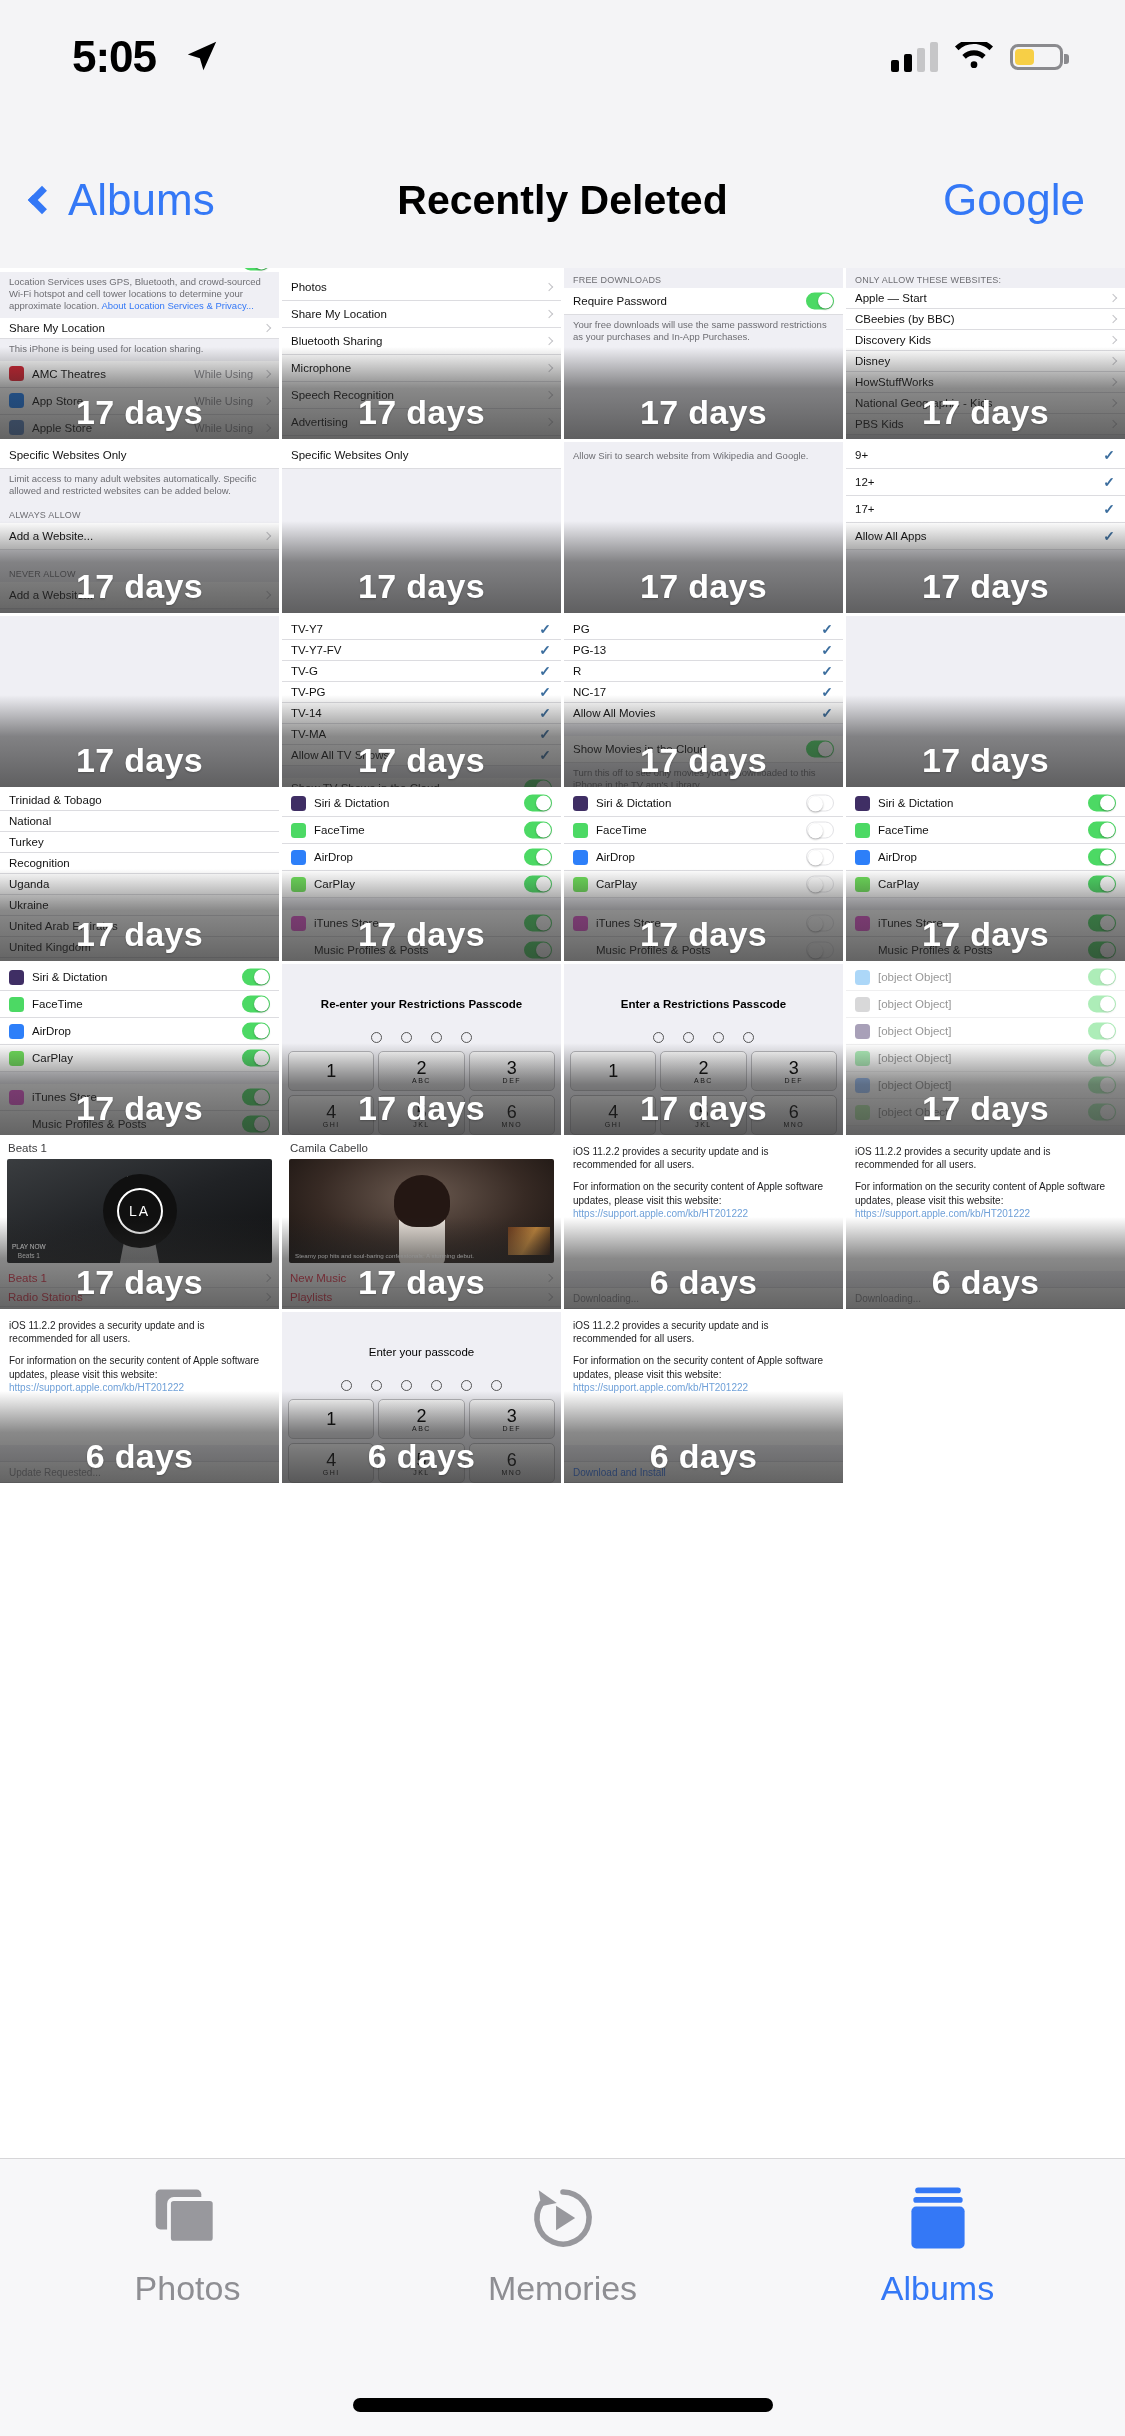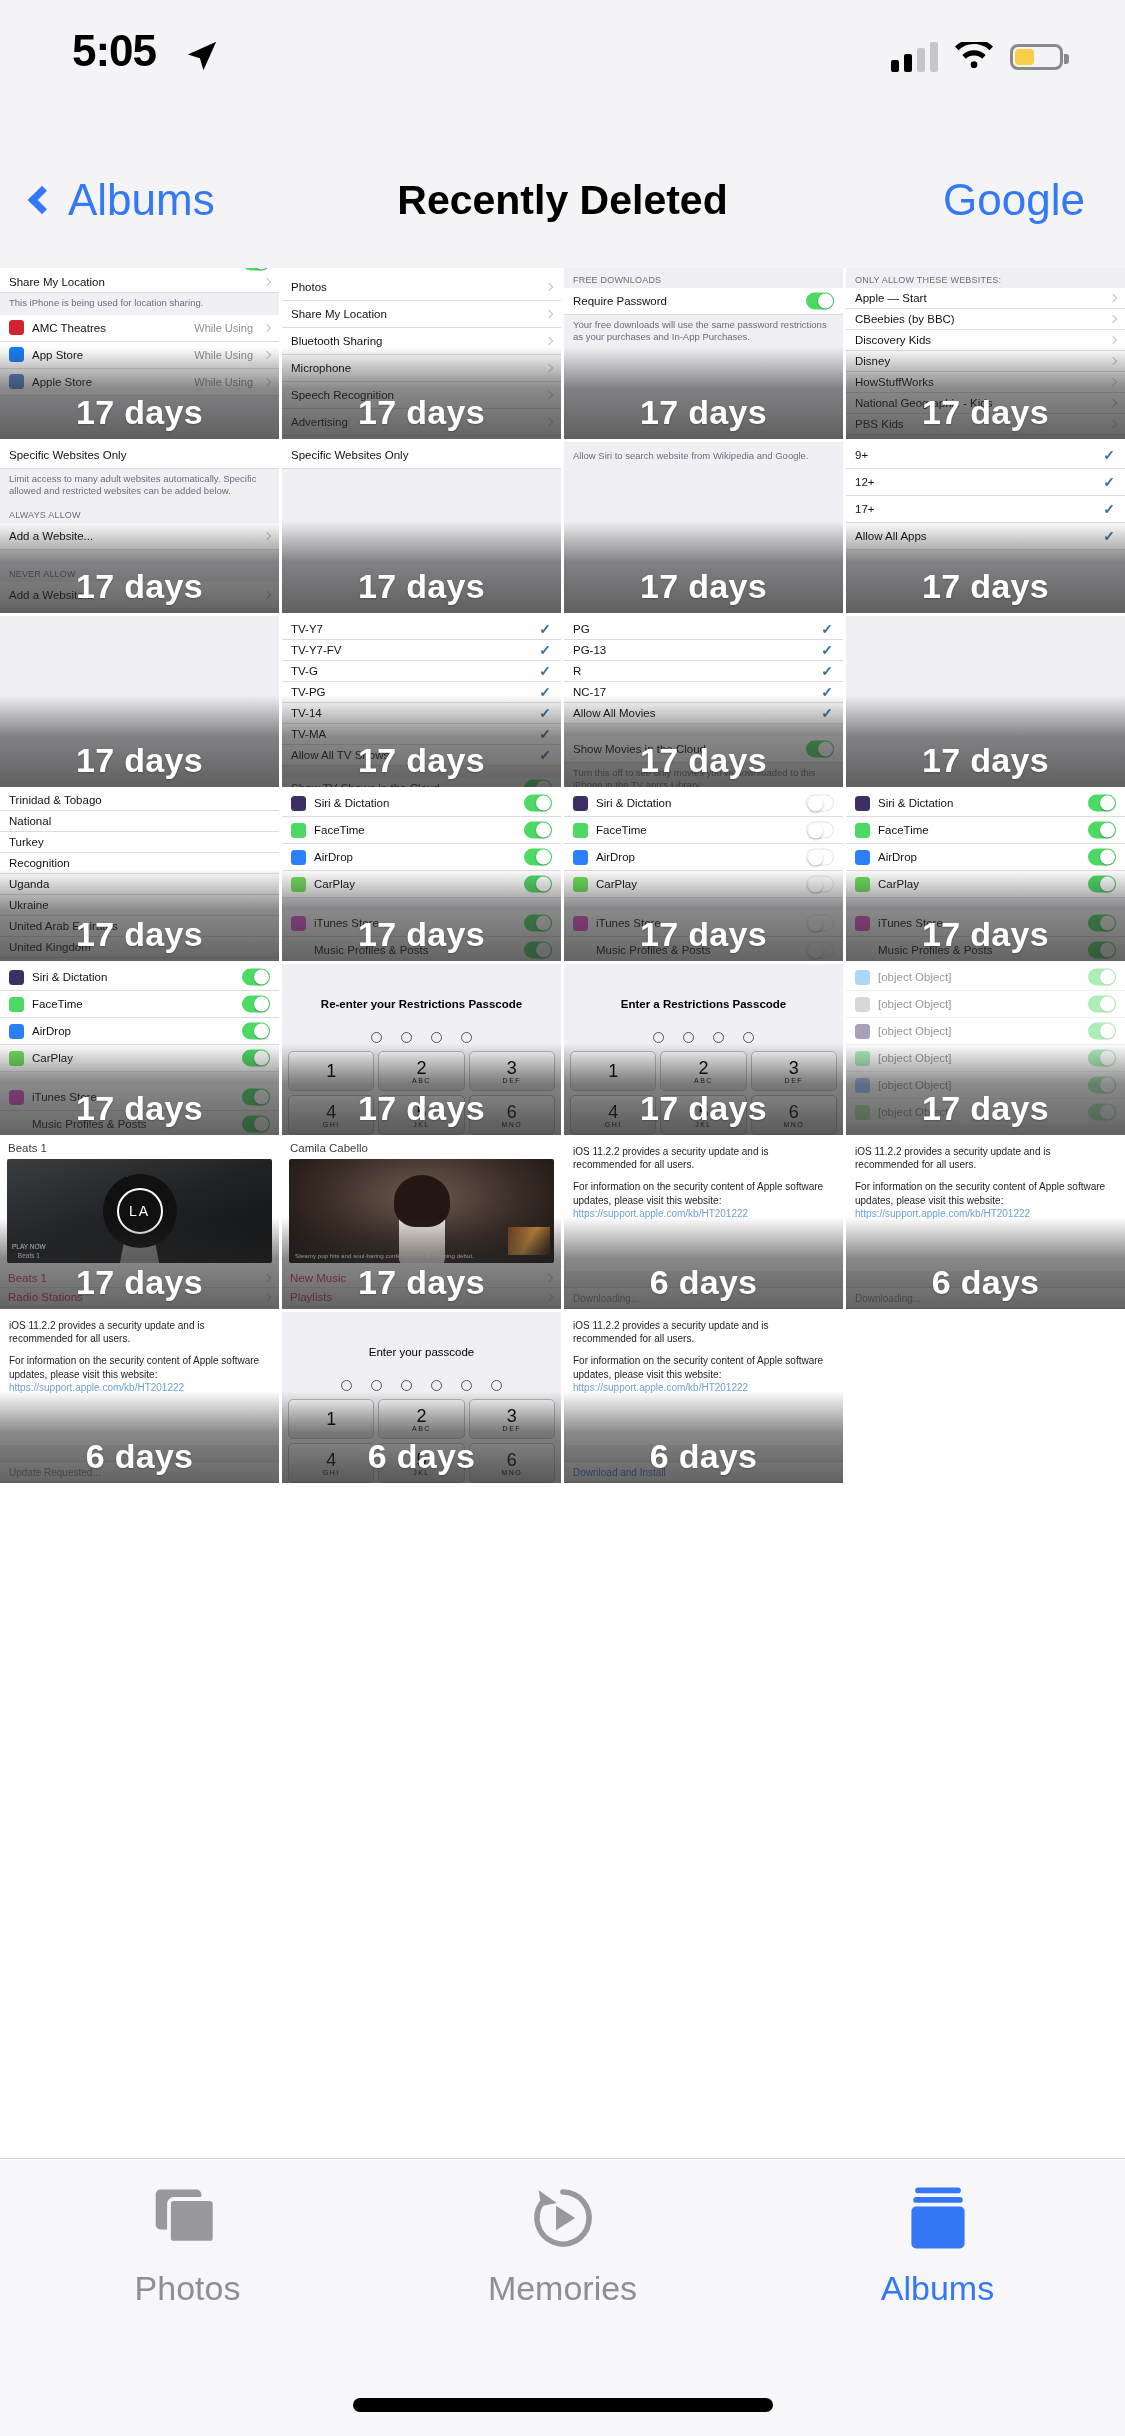--- a/index.html
+++ b/index.html
@@ -11,21 +11,21 @@
     overflow:hidden;
   }
   .phone { position:relative; width:1125px; height:2436px; background:#f2f2f4; }
 
   
   .statusbar{
     position:absolute; top:0; left:0; width:1125px; height:132px;
     background:#f4f4f6;
   }
   .sb-time{
-    position:absolute; left:72px; top:26px;
+    position:absolute; left:72px; top:32px;
     font-size:44px; font-weight:600; color:#000; letter-spacing:-1px;text-align:right;
   }
   .sb-loc{ position:absolute; left:185px; top:36px; width:34px; height:40px; }
   .sb-right{
     position:absolute; right:62px; top:36px; height:42px;
     display:flex; align-items:center; gap:16px;
   }
   .bars{ display:flex; align-items:flex-end; gap:5px; height:30px; }
   .bars i{ display:block; width:8px; border-radius:2px; background:#c6c6c8; }
   .bars i.on{ background:#000; }
@@ -295,20 +295,21 @@
 
   <div class="grid">
 
     <div class="cell">
       <div class="shot">
         <div class="s-bg-grey"></div>
         <div style="position:absolute;inset:0;">
           <div style="height:4px;background:#fff;position:relative;">
             <div class="tgl" style="top:-6px;right:9px;"></div>
           </div>
+          <div class="note"><span>Location Services uses GPS, Bluetooth, and crowd-sourced Wi-Fi hotspot and cell tower locations to determine your approximate location. </span><a>About Location Services &amp; Privacy...</a></div>
           <div class="row">
               <span>Share My Location</span>
               <span class="chev"></span>
             </div>
           <div class="note">This iPhone is being used for location sharing.</div>
           <div class="row tall">
               <span class="appicon" style="background:#d32230"></span>
               <span>AMC Theatres</span>
               <span class="val">While Using</span>
               <span class="chev"></span>

